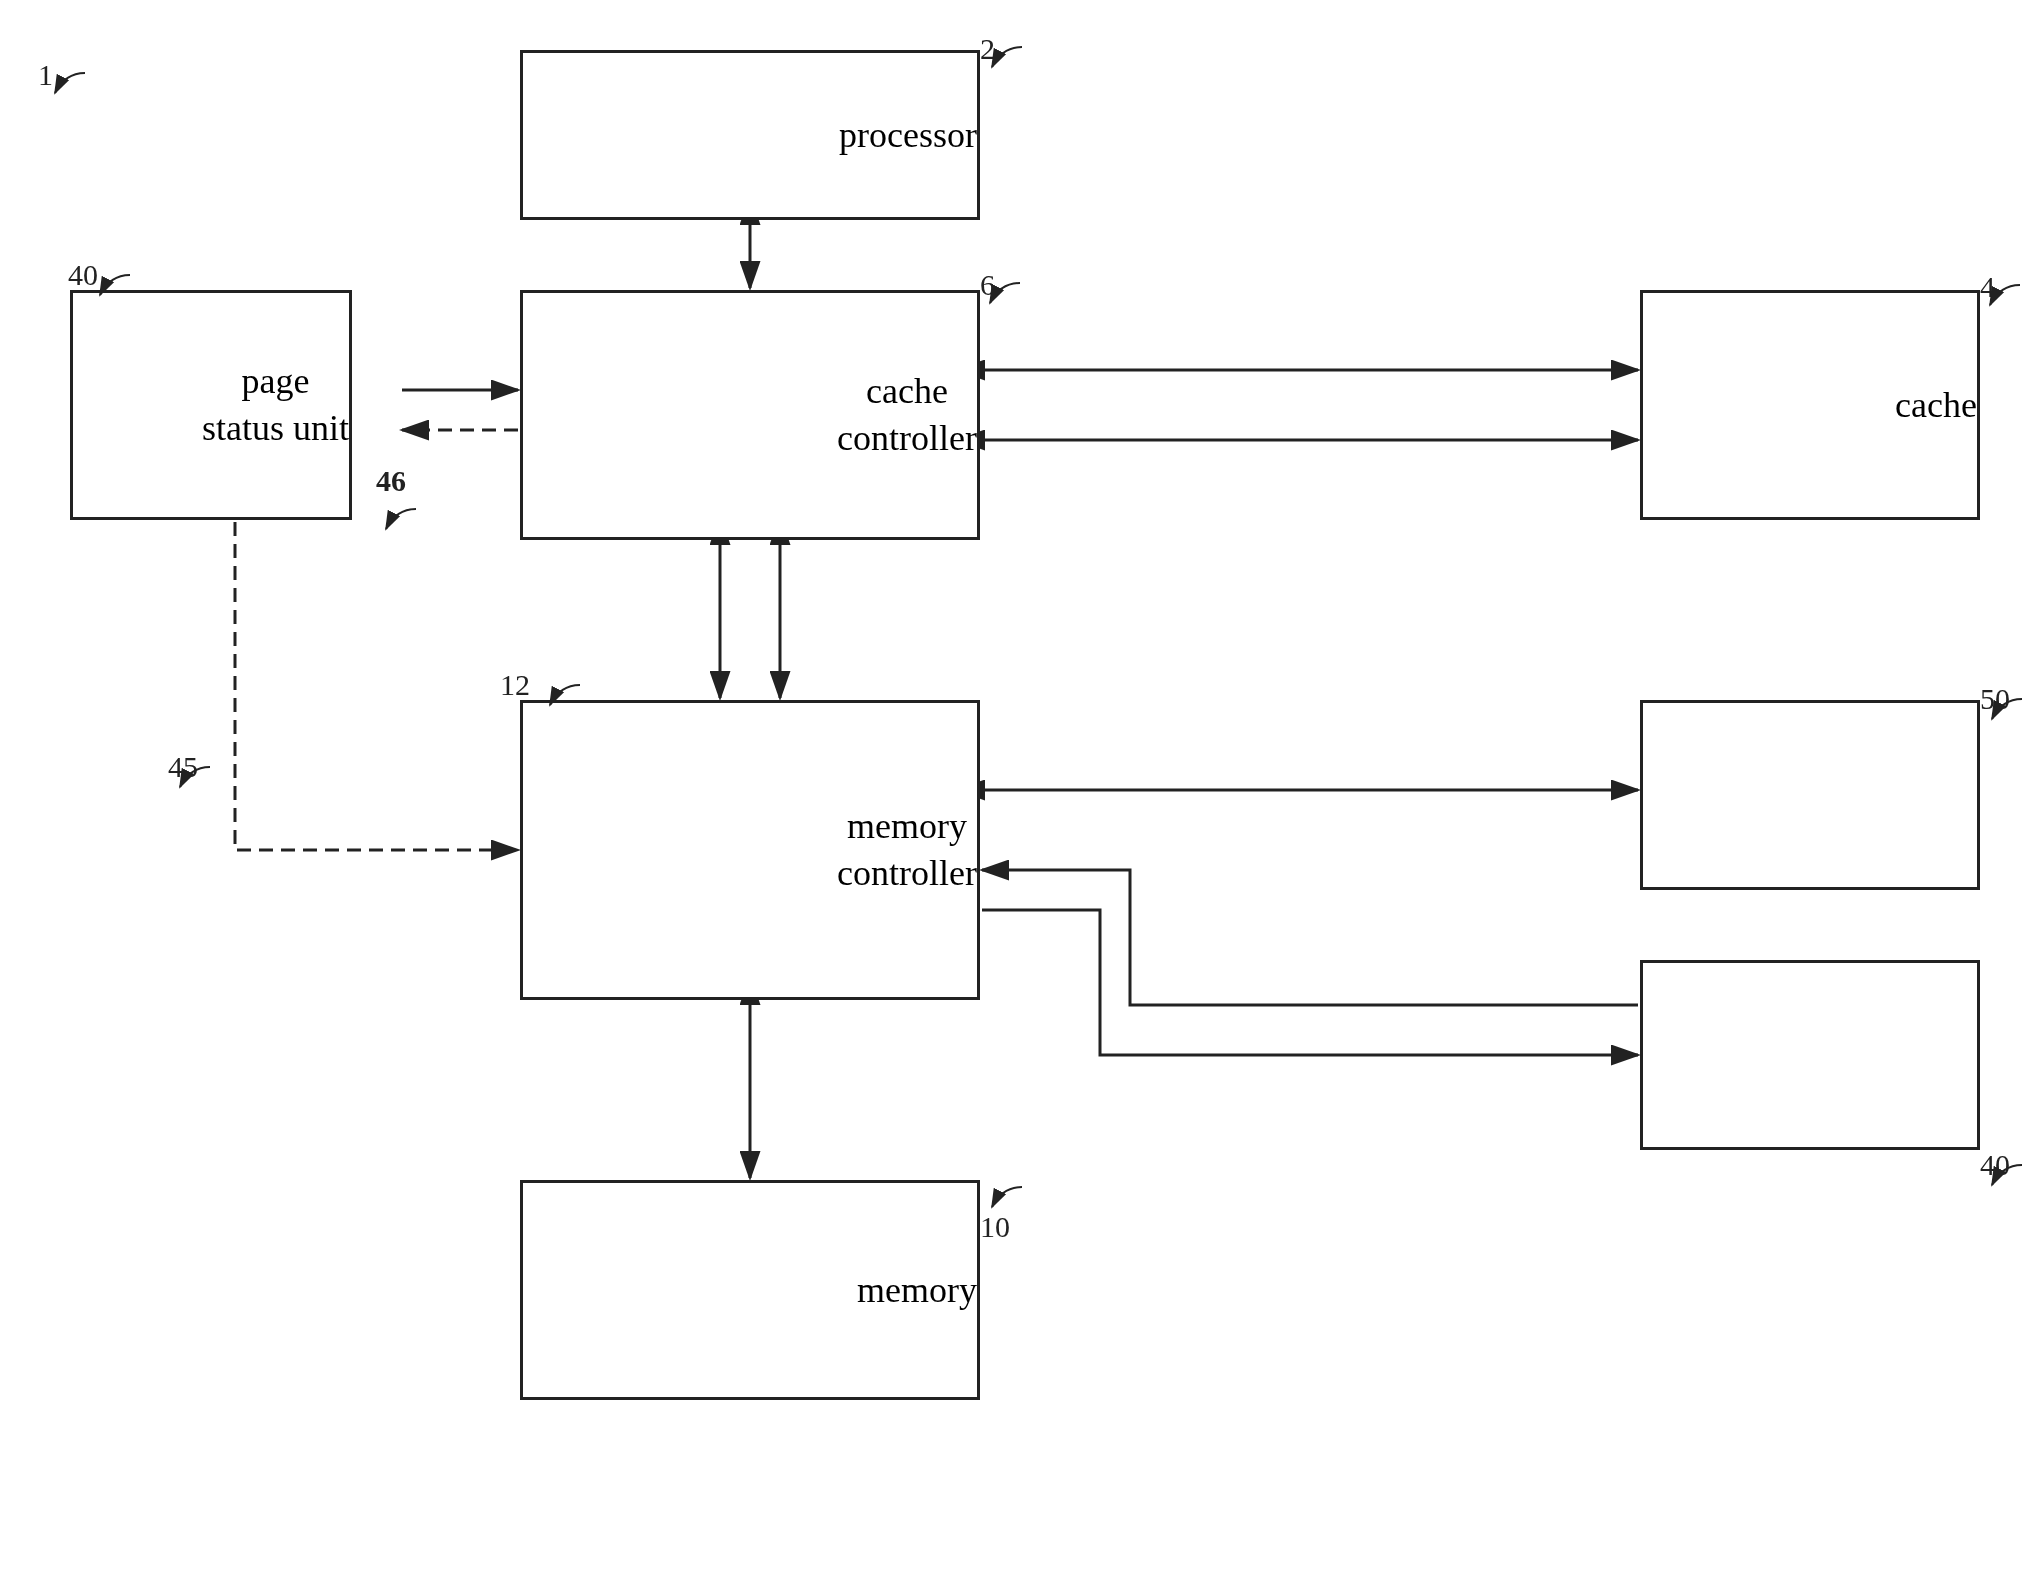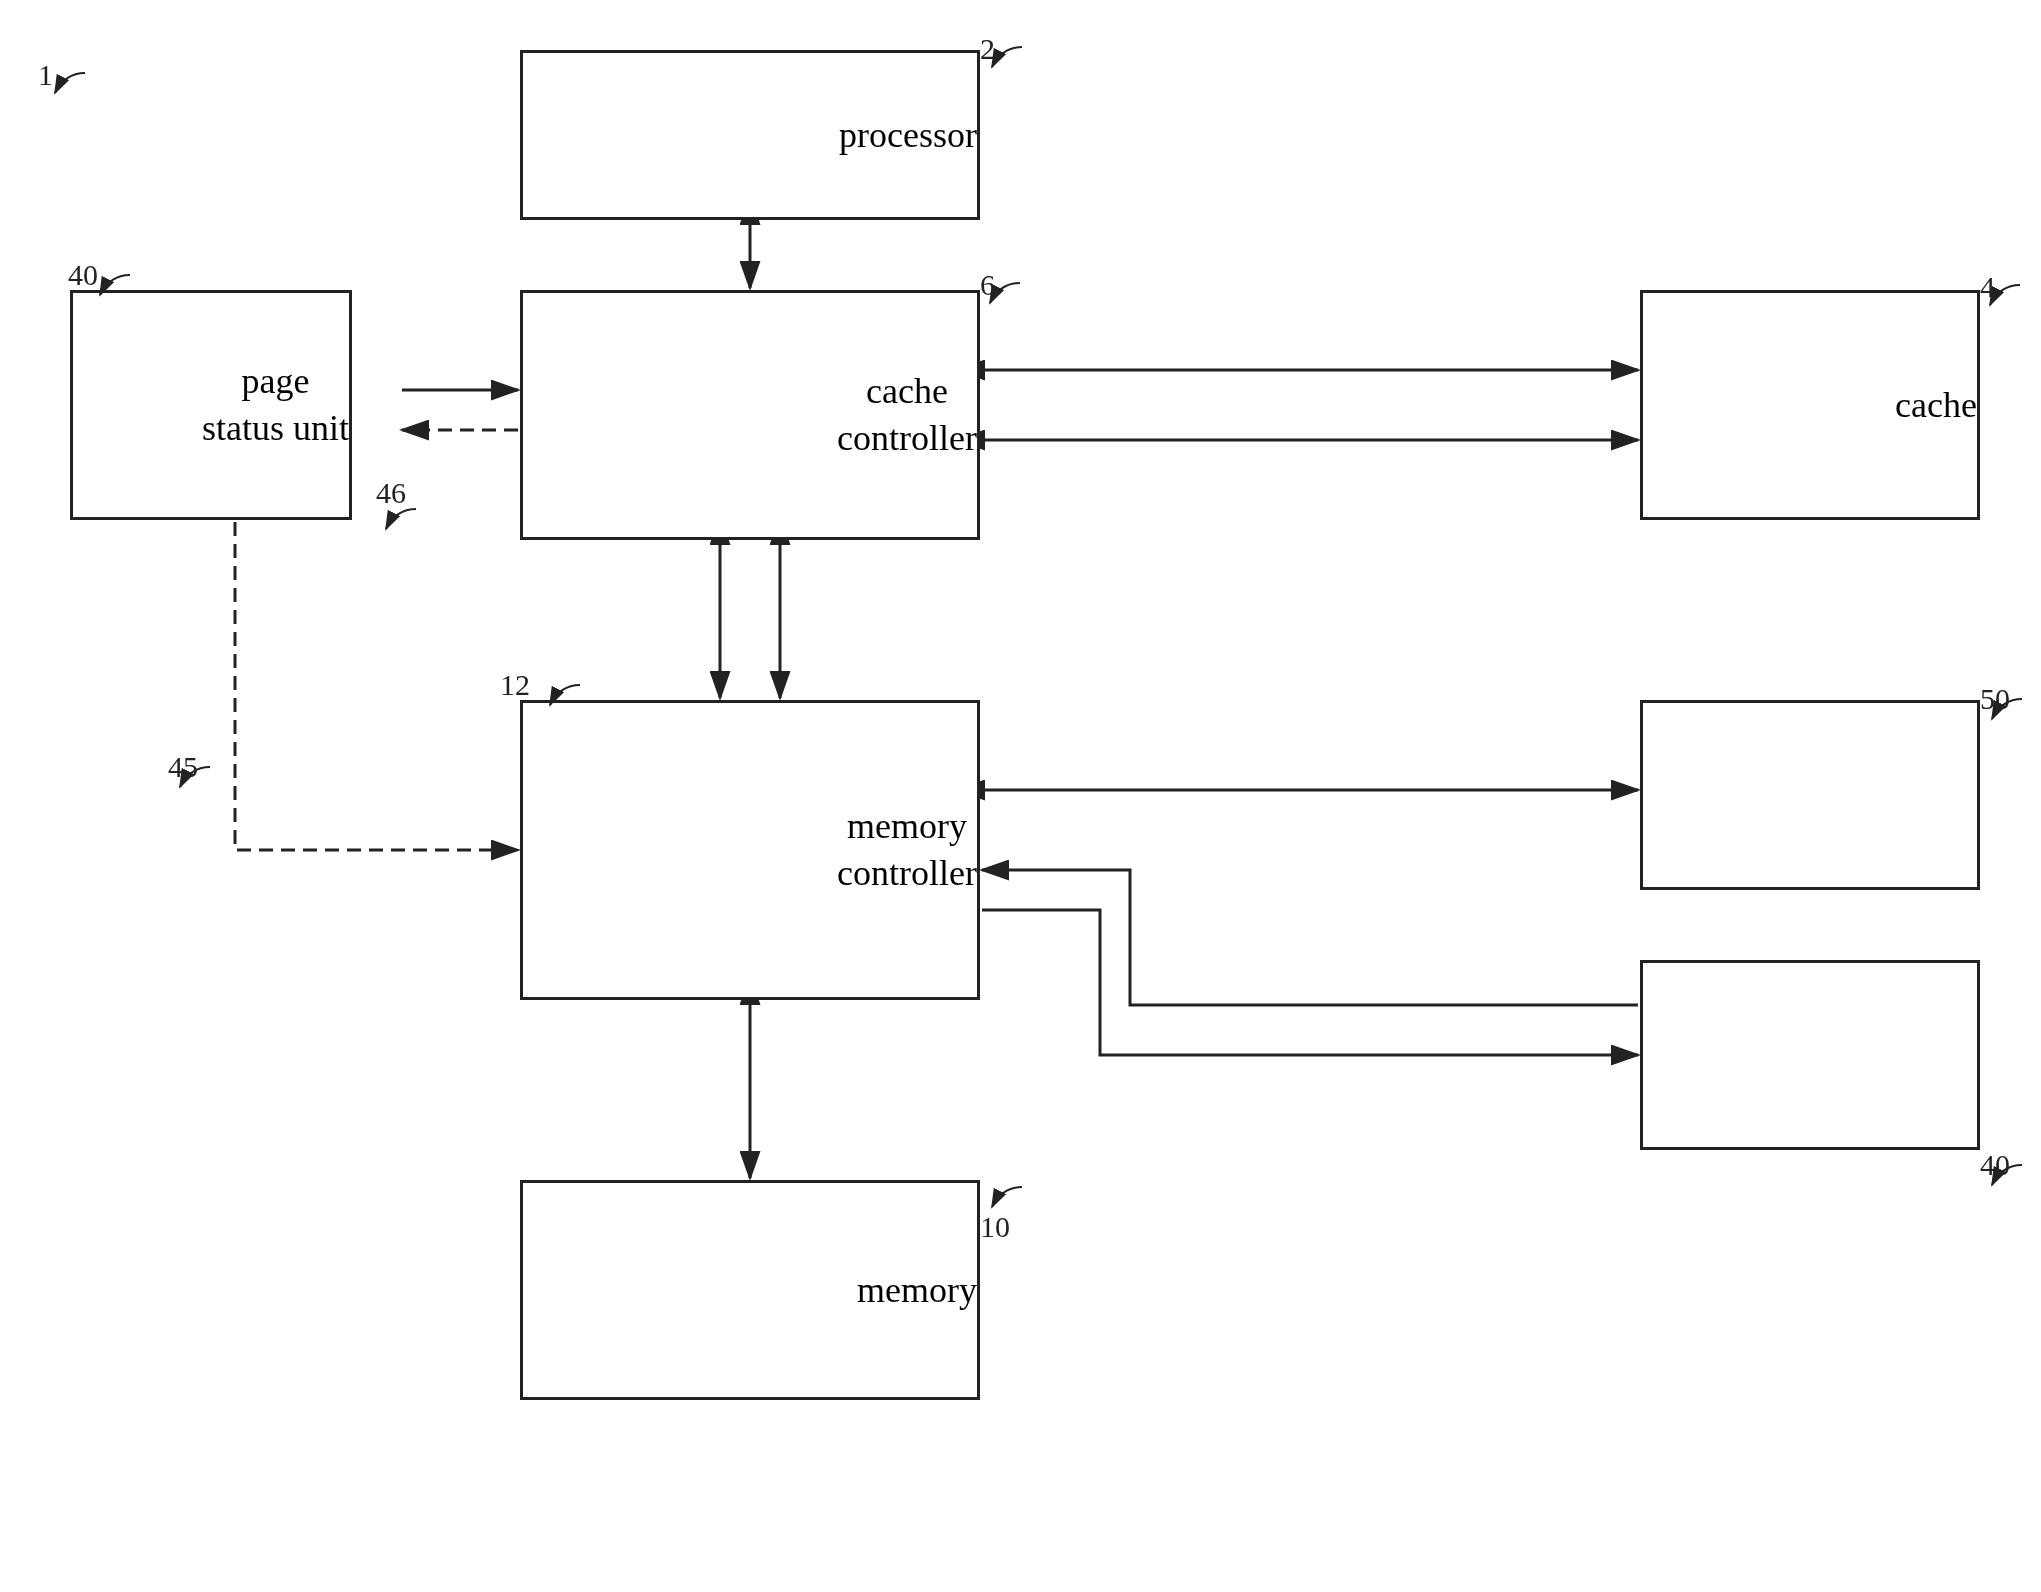--- a/index.html
+++ b/index.html
@@ -147,21 +147,21 @@
   <div class="label" style="left:980px; top:268px;">6</div>
   <svg style="position:absolute;left:980px;top:278px;width:50px;height:40px;">
     <path d="M 40 5 Q 20 5 10 25" stroke="#222" stroke-width="2" fill="none" marker-end="url(#arrow-end)"></path>
   </svg>
 
   <div class="label" style="left:68px; top:258px;">40</div>
   <svg style="position:absolute;left:90px;top:270px;width:50px;height:40px;">
     <path d="M 40 5 Q 20 5 10 25" stroke="#222" stroke-width="2" fill="none" marker-end="url(#arrow-end)"></path>
   </svg>
 
-  <div class="label" style="left:376px; top:476px;">46</div>
+  <div class="label" style="left:376px; top:464px;font-weight:bold;">46</div>
   <svg style="position:absolute;left:376px;top:504px;width:50px;height:40px;">
     <path d="M 40 5 Q 20 5 10 25" stroke="#222" stroke-width="2" fill="none" marker-end="url(#arrow-end)"></path>
   </svg>
 
   <div class="label" style="left:168px; top:750px;">45</div>
   <svg style="position:absolute;left:170px;top:762px;width:50px;height:40px;">
     <path d="M 40 5 Q 20 5 10 25" stroke="#222" stroke-width="2" fill="none" marker-end="url(#arrow-end)"></path>
   </svg>
 
   <div class="label" style="left:500px; top:668px;">12</div>

